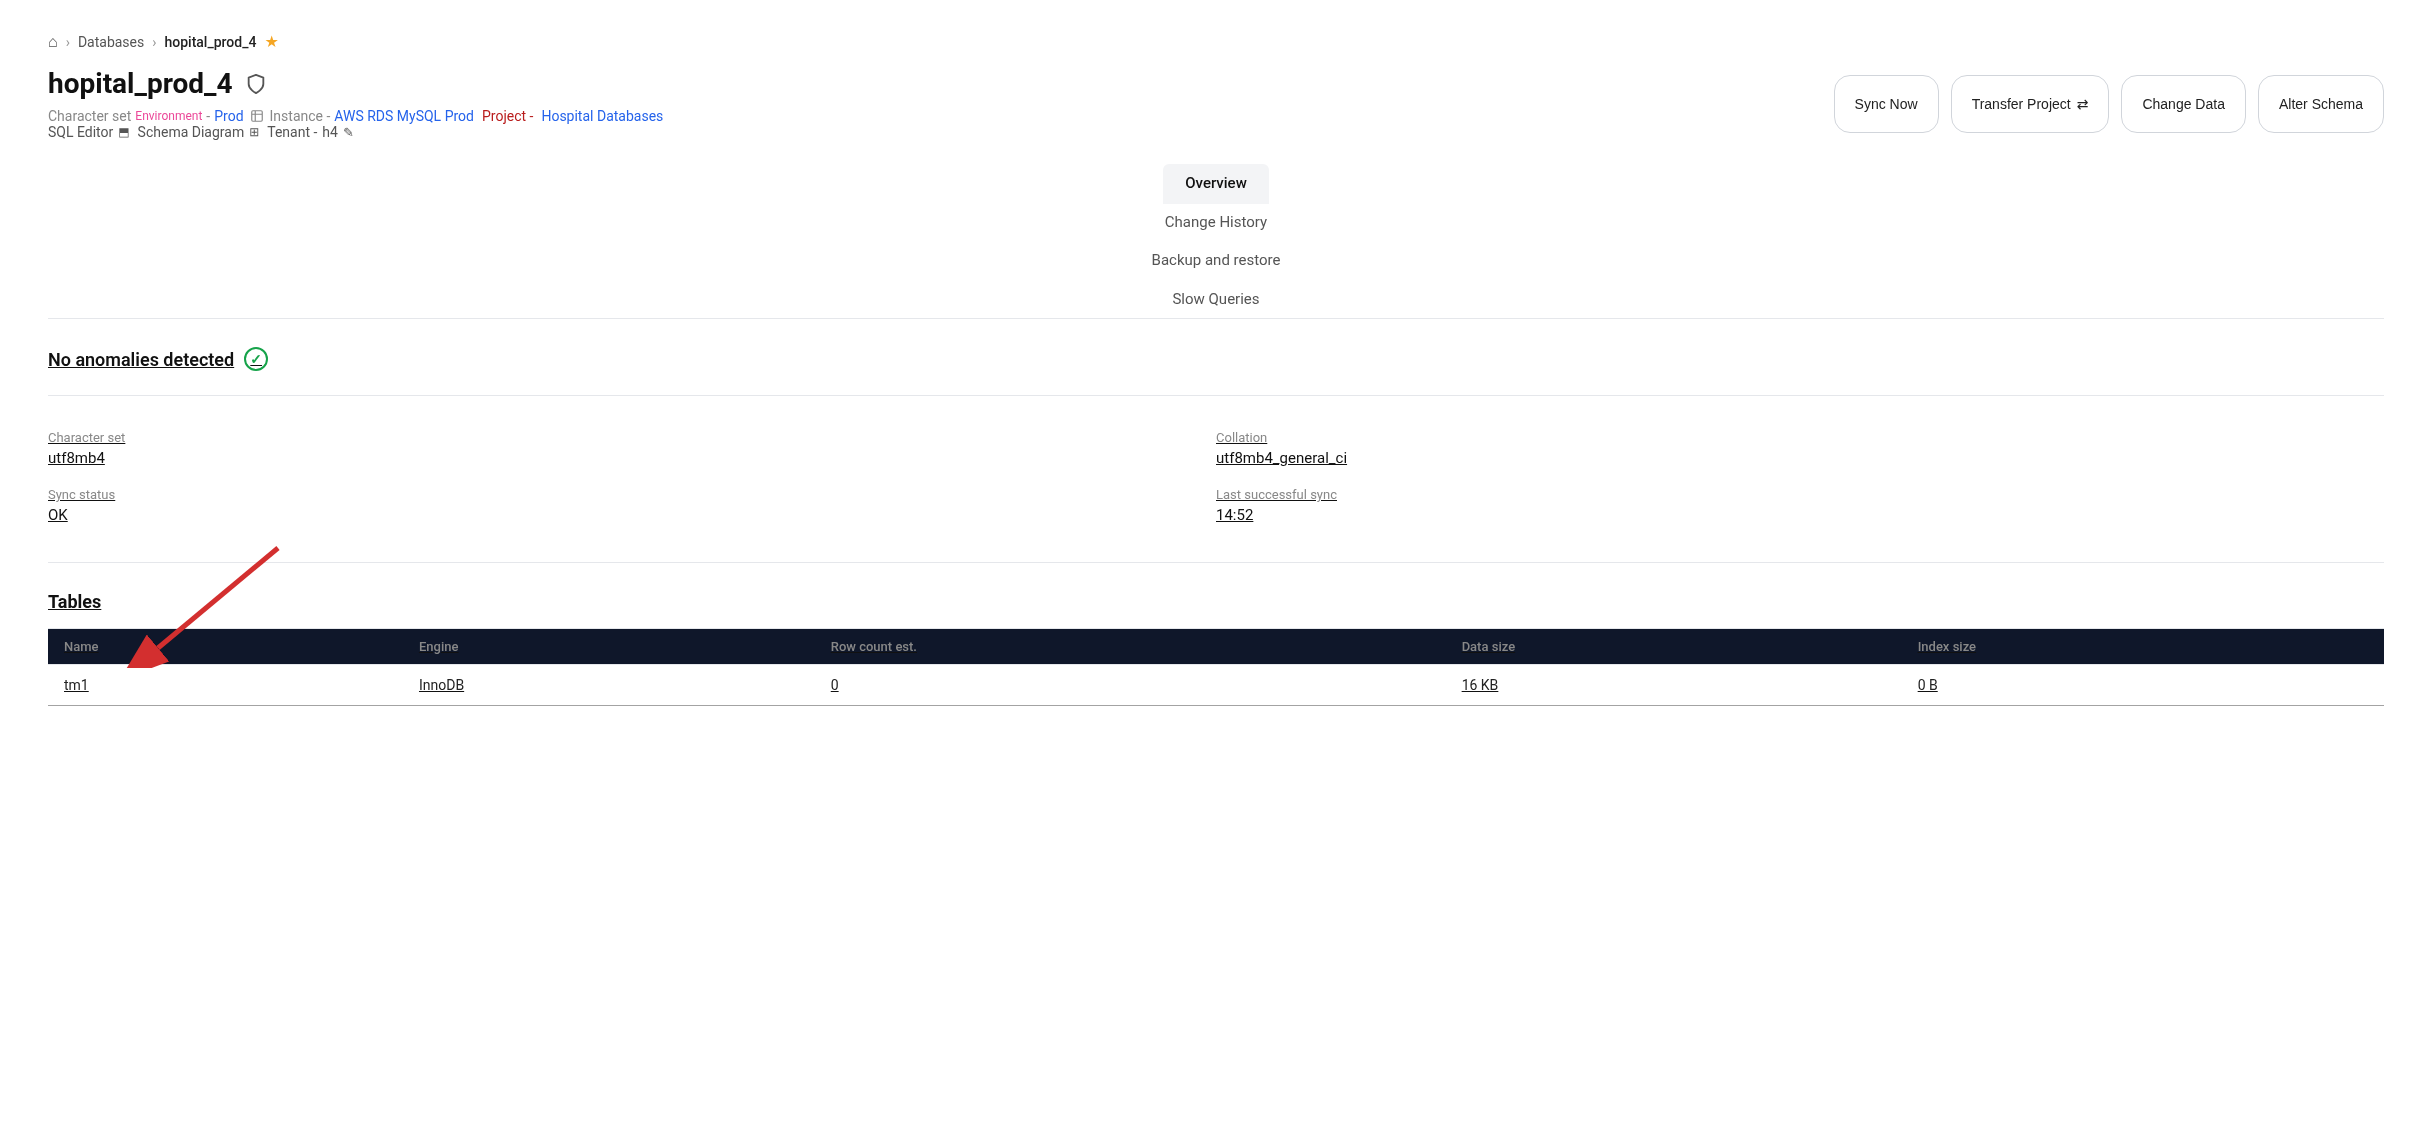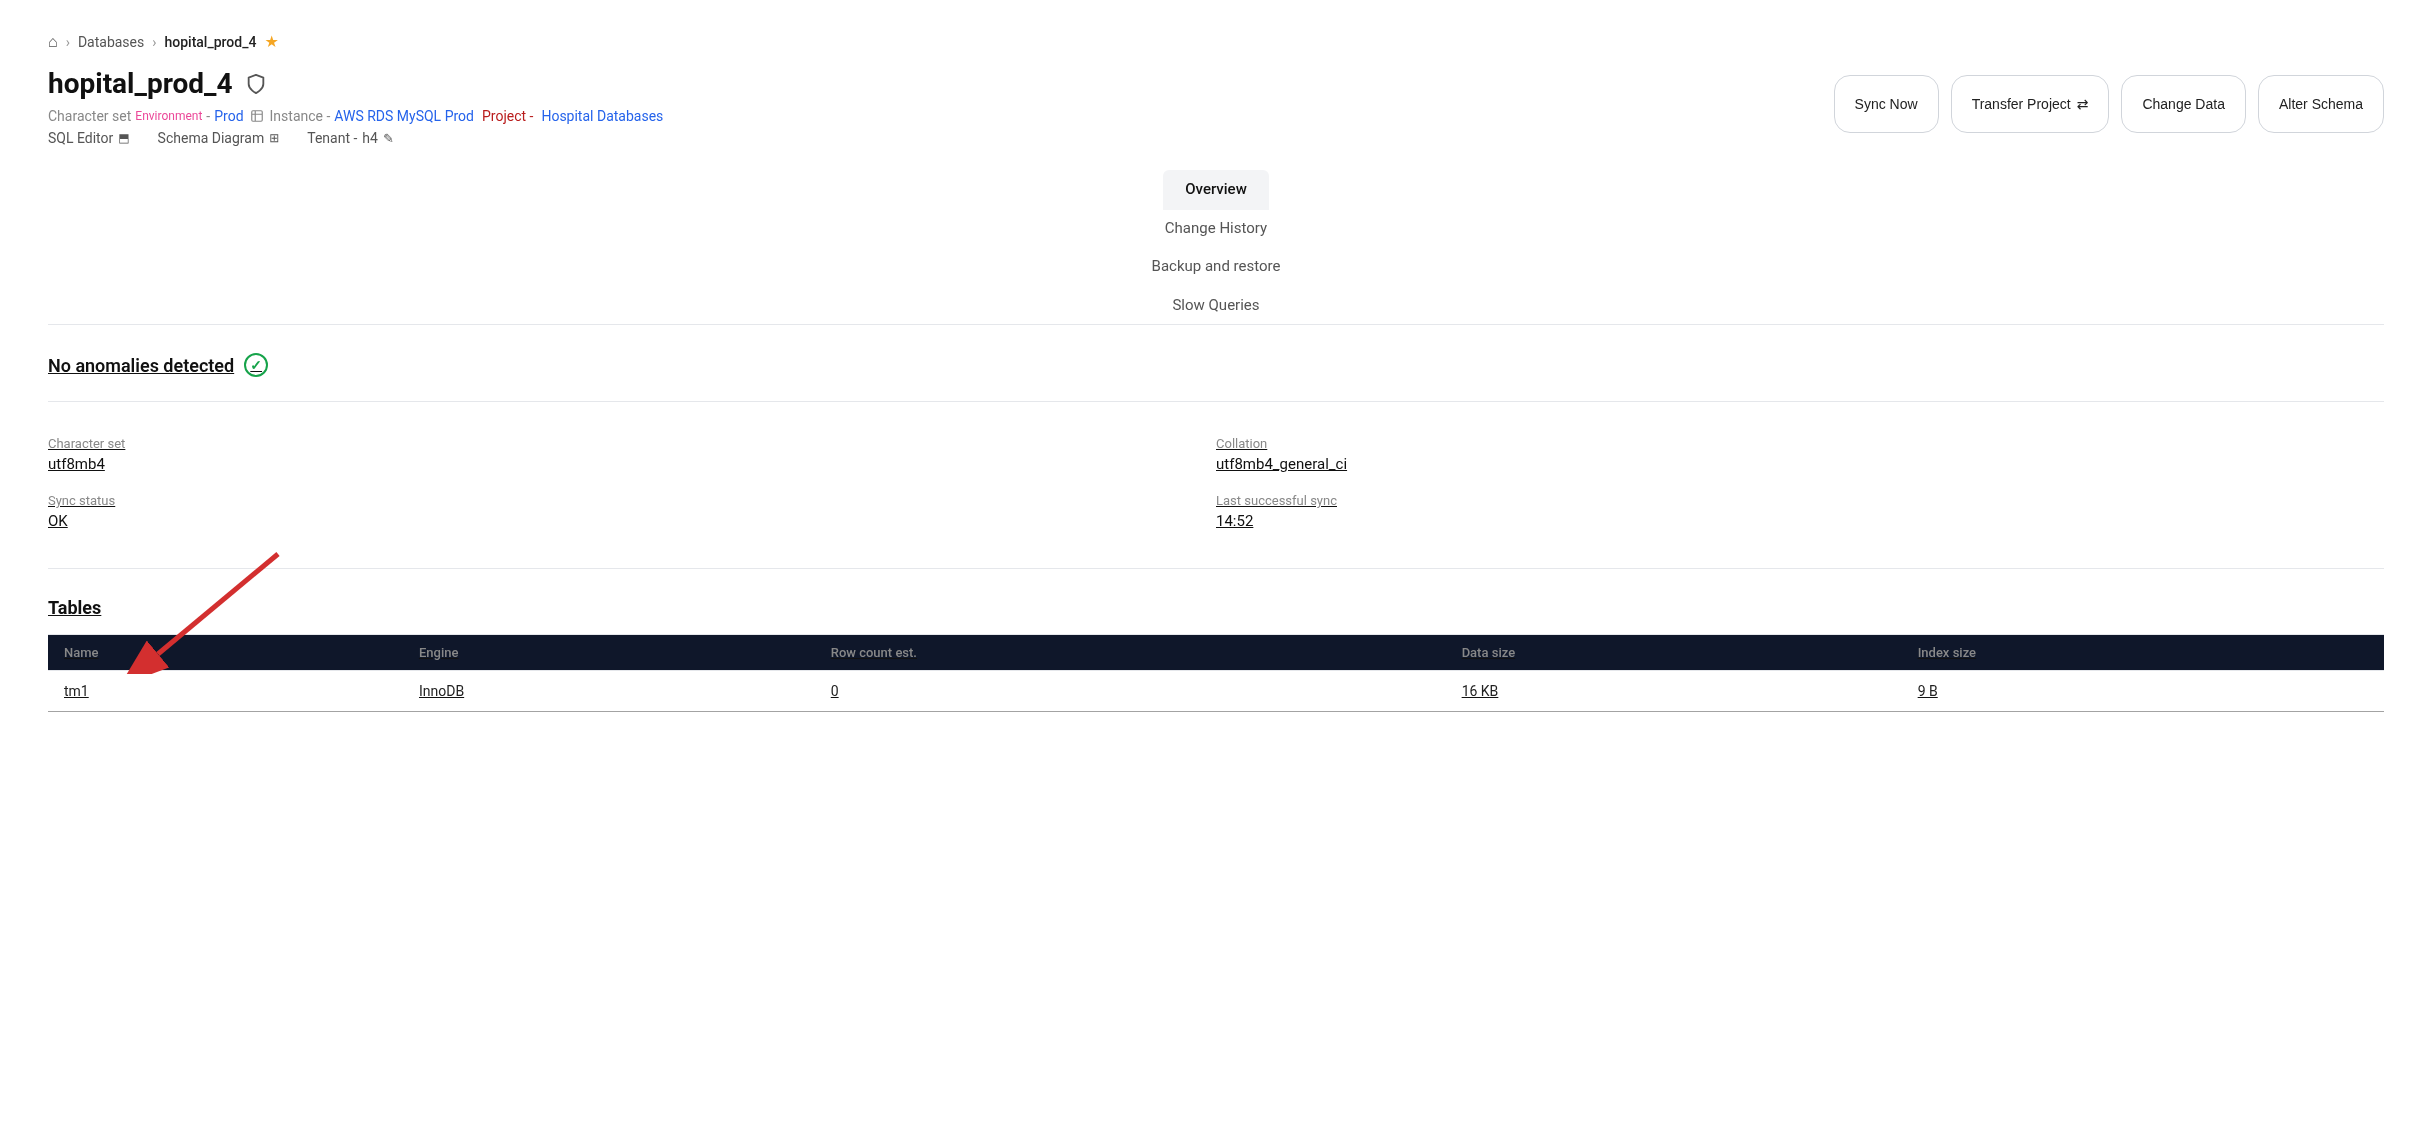--- a/index.html
+++ b/index.html
@@ -58,24 +58,23 @@
       align-items: center;
       gap: 4px;
       font-size: 14px;
       color: #555;
       flex-wrap: wrap;
     }
     .meta-row .link { color: #2563eb; cursor: pointer; text-decoration: none; }
     .meta-row2 {
       display: flex;
       align-items: center;
-      gap: 28px;
-      font-size: 14px;
-      color: #555;
-      margin-top: 6px;
+      gap: 8px;
+      font-size: 14px;
+      color: #555;
     }
     .meta-row2 .meta-item {
       display: flex;
       align-items: center;
       gap: 5px;
       cursor: pointer;
     }
 
     
     .action-buttons {
@@ -338,21 +337,21 @@
               <th>Data size</th>
               <th>Index size</th>
             </tr>
           </thead>
           <tbody>
             <tr>
               <td>tm1</td>
               <td>InnoDB</td>
               <td>0</td>
               <td>16 KB</td>
-              <td>9 B</td>
+              <td>0 B</td>
             </tr>
           </tbody>
         </table>
       </div>
     </div>
 
   </div>
 </div>
 
 </body></html>

